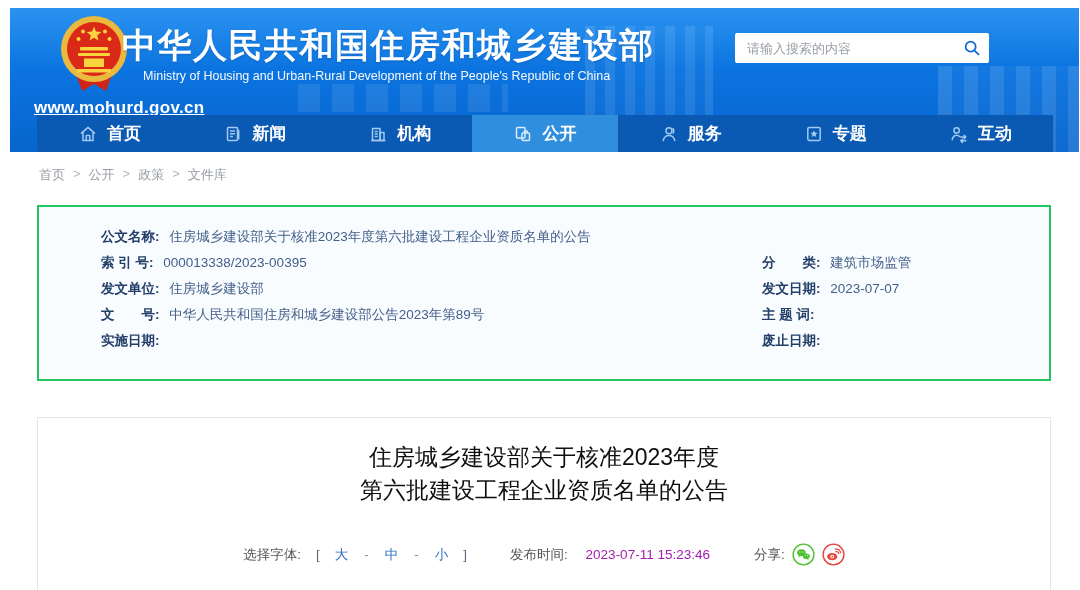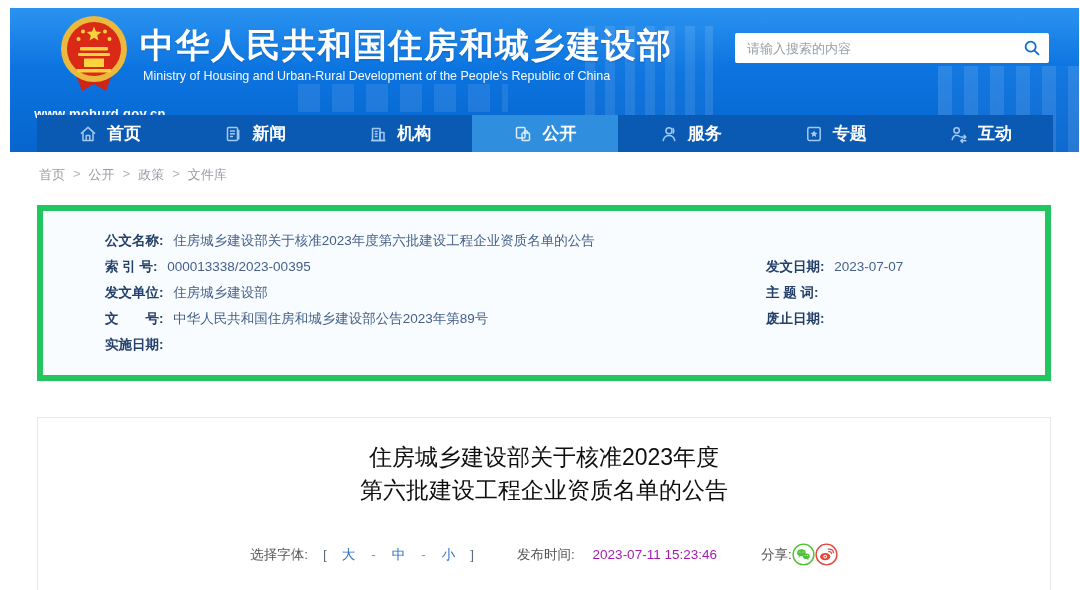--- a/index.html
+++ b/index.html
@@ -14,28 +14,28 @@
     background:linear-gradient(180deg,#2a93f0 0%,#0c74e0 42%,#0765cd 100%);
   }
   .deco { position:absolute; pointer-events:none; }
   .deco-1 { left:575px; top:18px; width:128px; height:126px;
     background:repeating-linear-gradient(90deg,rgba(255,255,255,.11) 0 10px,rgba(255,255,255,.02) 10px 20px); }
   .deco-2 { left:928px; top:58px; width:141px; height:86px;
     background:repeating-linear-gradient(90deg,rgba(255,255,255,.13) 0 14px,rgba(255,255,255,.03) 14px 26px); }
   .deco-3 { left:288px; top:76px; width:210px; height:28px; opacity:.55;
     background:repeating-linear-gradient(90deg,rgba(255,255,255,.16) 0 22px,transparent 22px 34px); }
   .emblem { position:absolute; left:48px; top:5px; width:72px; height:86px; }
-  .site-url { position:absolute; left:24px; top:98px; width:132px; text-align:center;
-    color:#fff; font-weight:bold; font-size:13px; letter-spacing:.3px; }
-  .site-title { position:absolute; left:130px; top:15px; color:#fff; font-size:34px;
+  .site-url { position:absolute; left:24px; top:90px; width:132px; text-align:center;
+    color:#fff; font-weight:bold; font-size:17px; letter-spacing:.3px;text-decoration:underline; }
+  .site-title { position:absolute; left:112px; top:15px; color:#fff; font-size:34px;
     font-weight:bold; letter-spacing:1.5px; white-space:nowrap;
     text-shadow:0 1px 2px rgba(0,40,100,.25); }
   .site-subtitle { position:absolute; left:133px; top:61px; color:rgba(255,255,255,.96);
     font-size:12.5px; white-space:nowrap;text-align:right; }
-  .search { position:absolute; left:725px; top:25px; width:314px; height:30px;
+  .search { position:absolute; left:725px; top:25px; width:254px; height:30px;
     background:#fff; border-radius:2px; display:flex; align-items:center; }
   .search input { flex:1; height:100%; border:none; outline:none; background:transparent;
     padding:0 8px 0 12px; font-size:13px; color:#333;
     font-family:"Liberation Sans","DejaVu Sans",sans-serif; }
   .search input::placeholder { color:#9aa0a6; }
   .search-icon { width:34px; display:flex; align-items:center; justify-content:center; cursor:pointer; }
   
   .nav { position:absolute; left:37px; top:115px; width:1016px; height:37px;
     display:flex; background:#0a5ab4; }
   .nav-item { flex:1; display:flex; align-items:center; justify-content:center; gap:9px;
@@ -43,41 +43,41 @@
   .nav-item.active { background:#2f8ede; }
   .nav-ico { display:flex; align-items:center; color:#a3c9f1; }
   .nav-item.active .nav-ico { color:#d9ebfc; }
   
   .breadcrumb { position:absolute; left:39px; top:166px; display:flex; gap:8px;
     font-size:13px; color:#979ca3; }
   .breadcrumb .crumb { cursor:pointer; }
   .breadcrumb .sep { color:#b2b6bc; }
   
   .meta-box { position:absolute; left:37px; top:205px; width:1014px; height:176px;
-    background:#f9fcff; border:6px solid #22c55e; padding:17px 0 0 62px; font-size:13.5px; }
+    background:#f9fcff; border:2px solid #22c55e; padding:17px 0 0 62px; font-size:13.5px; }
   .meta-row { line-height:26px; white-space:nowrap; }
   .meta-label { font-weight:bold; color:#24406a; }
   .meta-value { color:#44608a; margin-left:6px; }
   .meta-cols { display:flex; }
   .meta-col-left { width:661px; }
   .meta-col-right { flex:1; }
   
   .article-card { position:absolute; left:37px; top:417px; width:1014px; height:400px;
     background:#fff; border:1px solid #e4e7ea; padding-top:23px; }
   .article-title { text-align:center; font-size:23px; font-weight:normal; color:#0f0f0f;
     line-height:33px; }
   .article-toolbar { margin-top:36px; display:flex; justify-content:center; align-items:center;
     font-size:13.5px; color:#565656; }
   .font-sel { display:flex; align-items:center; gap:14px; }
   .font-sel .bracket { color:#5e6b7d; margin:0 1px; }
   .font-sel .dash { color:#8a8f96; margin:0 2px; }
   .font-link { color:#2e6fc4; cursor:pointer; }
   .pub { margin-left:42px; }
   .pub .pub-time { color:#a21caf; margin-left:14px; }
-  .share { margin-left:44px; display:flex; align-items:center; }
+  .share { margin-left:44px; display:flex; align-items:center; gap:7px; }
   .share-icon { display:flex; cursor:pointer; }
 </style>
 </head>
 <body>
 
 <div class="page">
 
   <div class="banner">
     <div class="deco deco-1"></div>
     <div class="deco deco-2"></div>
@@ -215,20 +215,24 @@
         <div class="meta-row">
           <span class="meta-label">文　　号:</span>
           <span class="meta-value">中华人民共和国住房和城乡建设部公告2023年第89号</span>
         </div>
         <div class="meta-row">
           <span class="meta-label">实施日期:</span>
           <span class="meta-value"></span>
         </div>
       </div>
       <div class="meta-col-right">
+        <div class="meta-row">
+          <span class="meta-label">分　　类:</span>
+          <span class="meta-value">建筑市场监管</span>
+        </div>
         <div class="meta-row">
           <span class="meta-label">发文日期:</span>
           <span class="meta-value">2023-07-07</span>
         </div>
         <div class="meta-row">
           <span class="meta-label">主 题 词:</span>
           <span class="meta-value"></span>
         </div>
         <div class="meta-row">
           <span class="meta-label">废止日期:</span>

